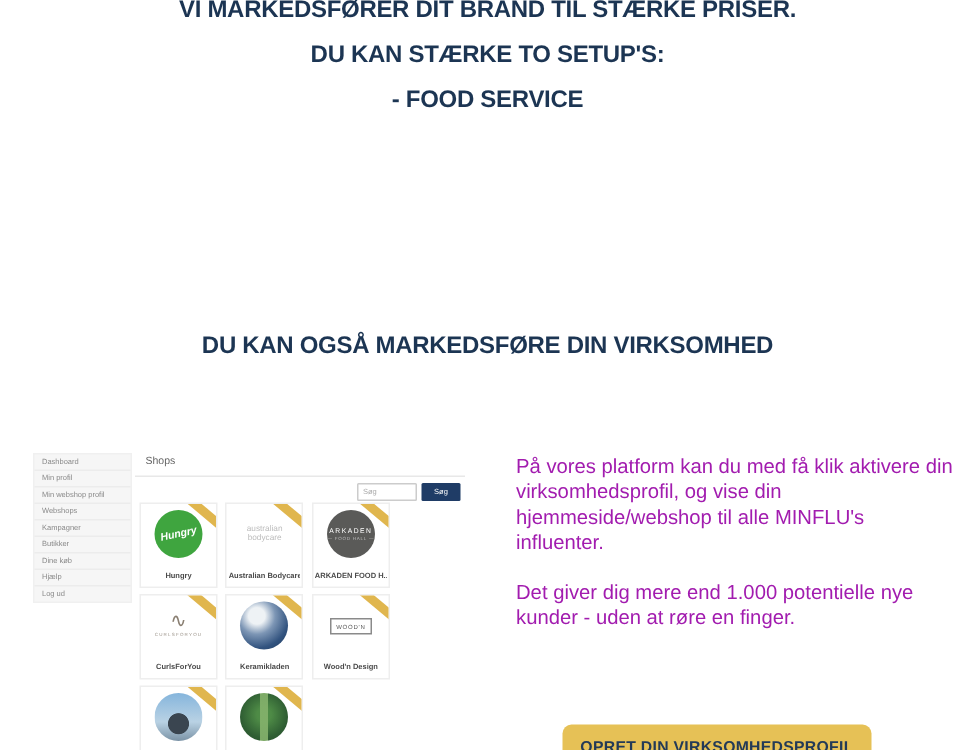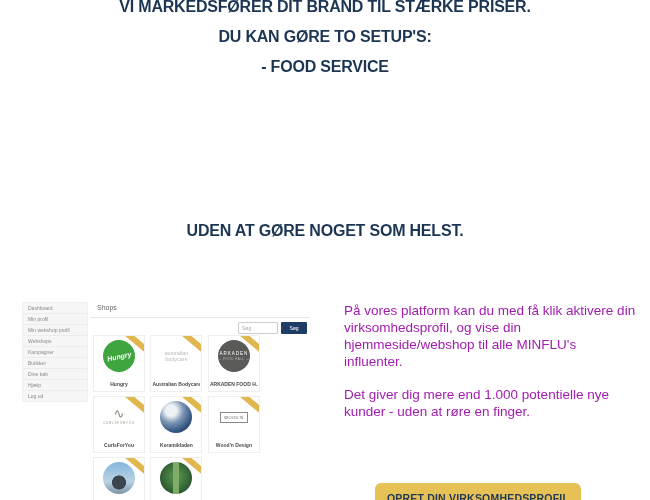--- a/index.html
+++ b/index.html
@@ -102,26 +102,26 @@
     color: #233a57; font-weight: bold; font-size: 10.5px;
     letter-spacing: 0.2px; text-align: center; cursor: pointer;
     font-family: "Liberation Sans", sans-serif;
   }
 </style>
 </head>
 <body>
 
 <div class="hero">
   <div>VI MARKEDSFØRER DIT BRAND TIL STÆRKE PRISER.</div>
-  <div>DU KAN GØRE TO SETUP'S:</div>
+  <div>DU KAN STÆRKE TO SETUP'S:</div>
   <div>- FOOD SERVICE</div>
 </div>
 
 <div class="section-heading">
-  <div>UDEN AT GØRE NOGET SOM HELST.</div>
+  <div>DU KAN OGSÅ MARKEDSFØRE DIN VIRKSOMHED</div>
 </div>
 
 <div class="dashboard">
   <div class="db-sidebar">
     <div class="db-side-item">Dashboard</div>
     <div class="db-side-item">Min profil</div>
     <div class="db-side-item">Min webshop profil</div>
     <div class="db-side-item">Webshops</div>
     <div class="db-side-item">Kampagner</div>
     <div class="db-side-item">Butikker</div>

